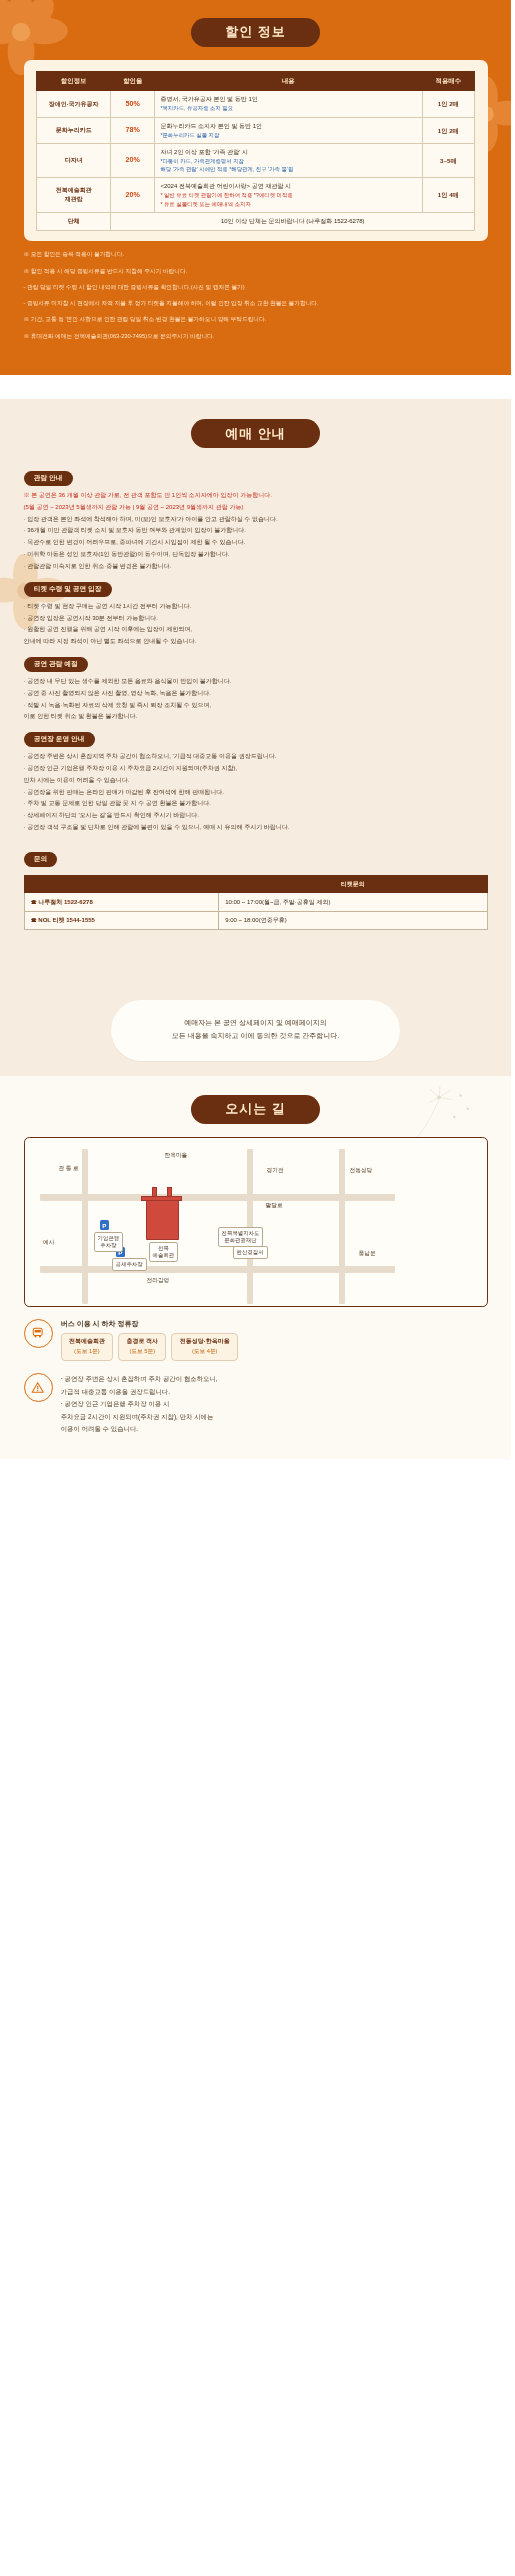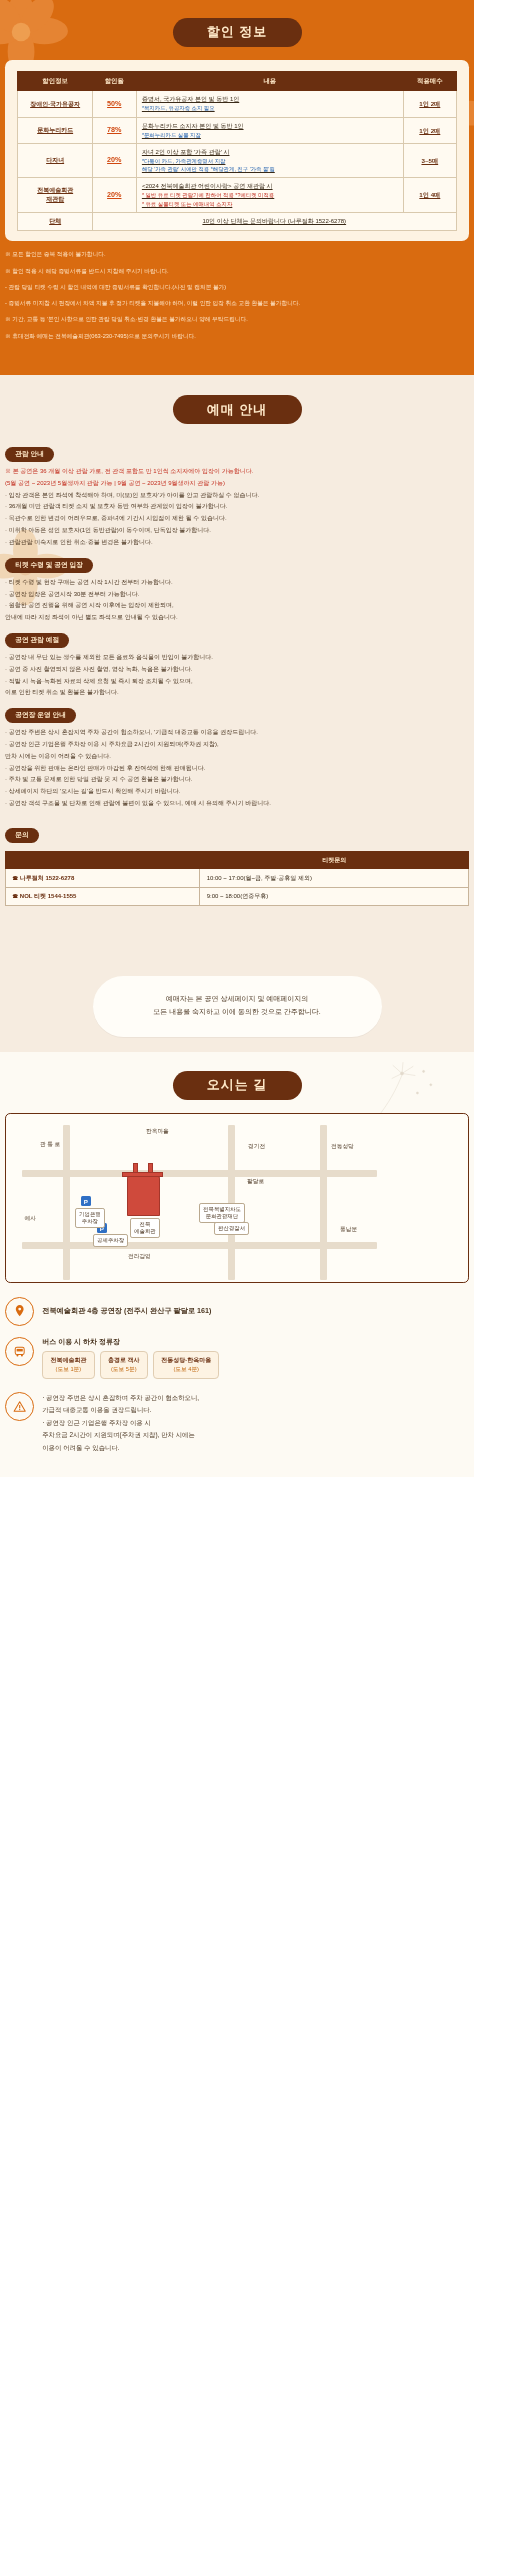--- a/index.html
+++ b/index.html
@@ -3,21 +3,21 @@
 <meta charset="utf-8">
 <style>
   * { box-sizing: border-box; }
   html, body { margin:0; padding:0; }
   body {
     width:515px;
     font-family:"Liberation Sans", sans-serif;
     background:#ffffff;
     color:#3a2a18;
   }
-  .page { width:474px; position:relative; overflow:hidden; }
+  .page { width:511px; position:relative; overflow:hidden; }
 
   
   .sec-discount {
     background:#d96b10;
     padding:17.5px 0 28px;
     position:relative;
     overflow:hidden;
   }
   .flower {
     position:absolute;
@@ -61,21 +61,20 @@
     padding:4.6px 2.1px;
     border:0.5px solid #6a2f10;
     font-weight:bold;
   }
   table.disc td {
     border:0.5px solid #d9c9ae;
     padding:4.1px 5.2px;
     vertical-align:middle;
     background:#fffaf1;
     line-height:1.5;
-    text-decoration:underline;
   }
   td.c { text-align:center; }
   td.kind { font-weight:bold; color:#6a2f10; font-size:6px; }
   td.rate { font-weight:bold; color:#d0470f; font-size:7.2px; }
   td.cnt  { font-weight:bold; color:#6a2f10; font-size:6.2px; }
   .blue { color:#1f5fae; }
   .red  { color:#c22b1c; }
   .sml  { font-size:5.4px; }
   .notes {
     width:464px;
@@ -86,20 +85,21 @@
     position:relative;
     z-index:3;
   }
 
   
   .sec-guide {
     background:#f6ece0;
     padding:20.6px 0 15.5px;
     position:relative;
     overflow:hidden;
+    margin-top:24px;
   }
   .title-pill.brown2 { background:#6a2f10; width:129px; }
   .guide-box {
     width:464px;
     margin:13.4px auto 0;
     position:relative;
     z-index:3;
   }
   .sub-pill {
     display:inline-block;
@@ -489,28 +489,20 @@
       <div class="label-box" style="left:69px; top:94px; white-space:pre-line;">기업은행
 주차장</div>
       <div class="label-box" style="left:124px; top:104px; white-space:pre-line;">전북
 예술회관</div>
       <div class="label-box" style="left:193px; top:89px; white-space:pre-line;">전북복별지차도
 문화관광재단</div>
       <div class="label-box" style="left:208px; top:108px;">완산경찰서</div>
       <div class="label-box" style="left:87px; top:120px;">공세주차장</div>
     </div>
 
-    <div class="addr-row">
-      <div class="circ">
-        <svg width="13.4" height="13.4" viewBox="0 0 24 24">
-          <path d="M12 2C8.1 2 5 5.1 5 9c0 5.2 7 13 7 13s7-7.8 7-13c0-3.9-3.1-7-7-7zm0 9.5A2.5 2.5 0 1 1 12 6.5a2.5 2.5 0 0 1 0 5z" fill="#d96b10"></path>
-        </svg>
-      </div>
-      <div class="addr-txt">전북예술회관 4층 공연장 (전주시 완산구 팔달로 161)</div>
-    </div>
 
     <div class="bus-row">
       <div class="circ">
         <svg width="13.4" height="13.4" viewBox="0 0 24 24">
           <rect x="4" y="4" width="16" height="13" rx="3" fill="none" stroke="#d96b10" stroke-width="1.8"></rect>
           <rect x="6.5" y="7" width="11" height="4.5" fill="#d96b10"></rect>
           <circle cx="8" cy="19" r="1.8" fill="#d96b10"></circle>
           <circle cx="16" cy="19" r="1.8" fill="#d96b10"></circle>
         </svg>
       </div>

